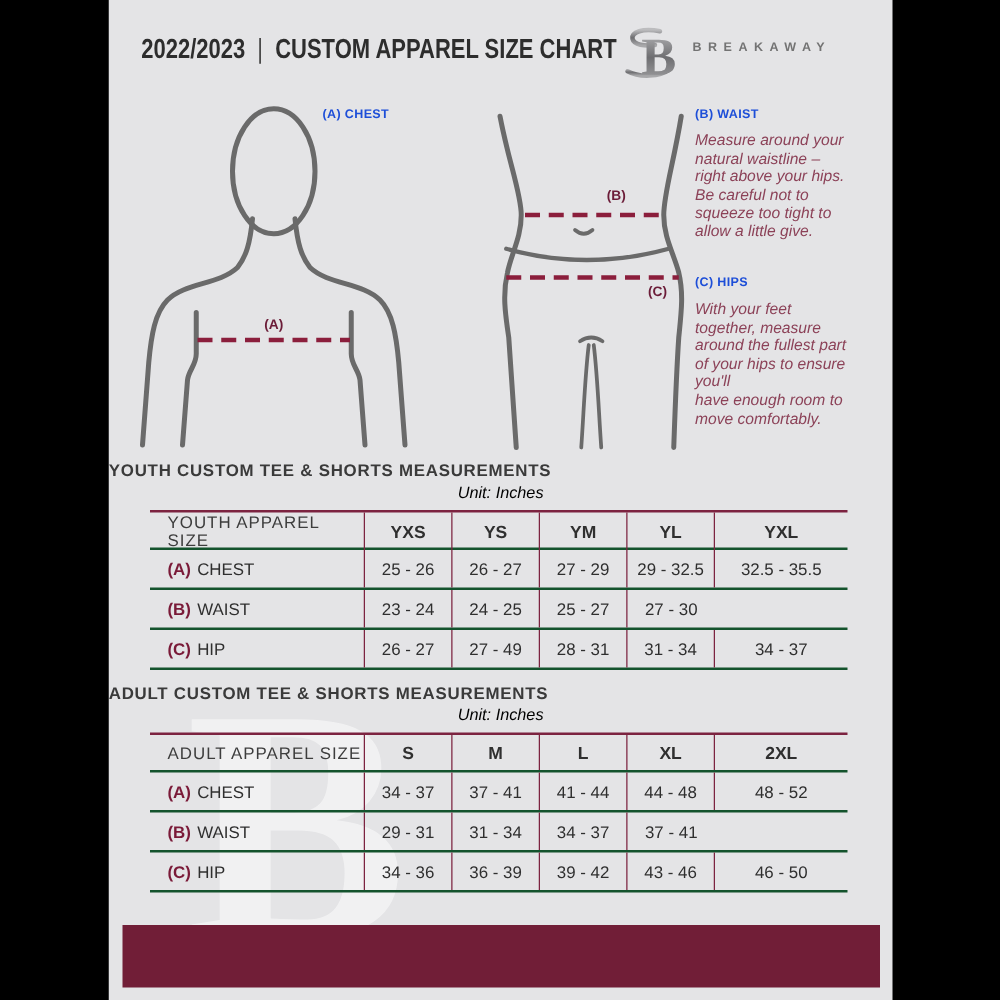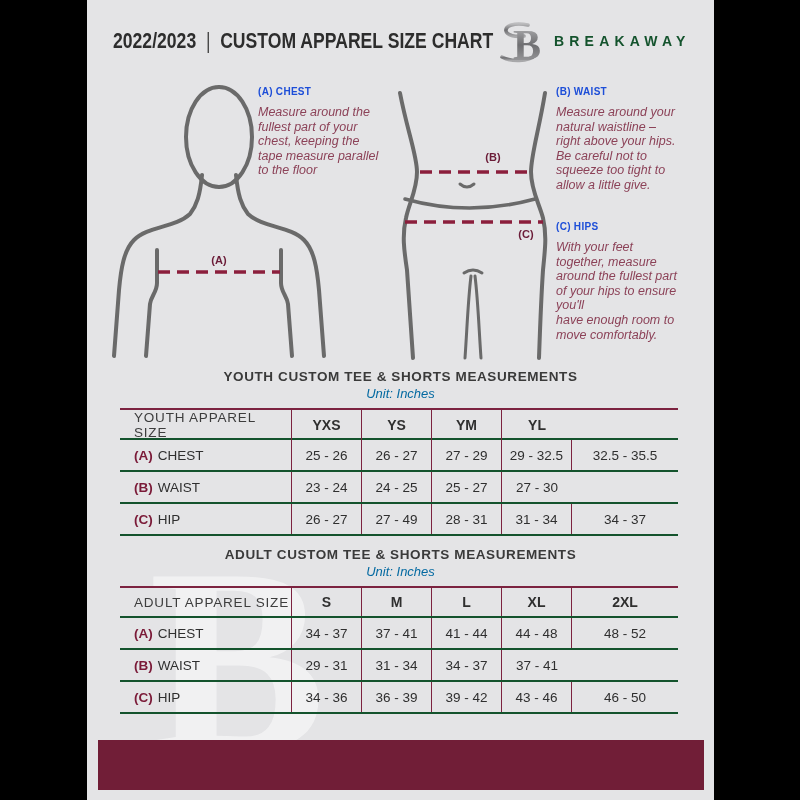--- a/index.html
+++ b/index.html
@@ -21,46 +21,46 @@
   .header-title {
     position: absolute; left: 26px; top: 28px; z-index: 2;
     display: flex; align-items: baseline; gap: 11px;
     font-weight: 700; font-size: 20px; color: #2d2d2d; white-space: nowrap;
     transform: scale(0.88, 1.1); transform-origin: left top;
   }
   .header-title .pipe { font-weight: 400; color: #4a4a4a; }
   .logo-svg { position: absolute; left: 412px; top: 16px; z-index: 2; }
   .brand-name {
     position: absolute; left: 467px; top: 33px; z-index: 2;
-    font-size: 14px; font-weight: 700; letter-spacing: 5.2px; color: #14532d; white-space: nowrap;
+    font-size: 10px; font-weight: 700; letter-spacing: 5.2px; color: #737373; white-space: nowrap;
   }
 
   
   .figures-svg { position: absolute; left: 0; top: 0; z-index: 1; }
   .fig-label {
     position: absolute; z-index: 2; width: 40px; text-align: center;
     font-size: 11px; font-weight: 700; color: #6b1c38;
   }
 
   
   .instr { position: absolute; z-index: 2; }
   .instr h3 { font-size: 10px; font-weight: 700; color: #1d4ed8; margin-bottom: 8px; letter-spacing: 0.3px; }
   .instr p  { font-size: 12.5px; line-height: 14.6px; font-style: italic; color: #8c4258; white-space: pre-line; }
   .instr-chest { left: 171px; top: 86px;  width: 185px; }
   .instr-waist { left: 469px; top: 86px;  width: 165px; }
   .instr-hips  { left: 469px; top: 221px; width: 172px; }
 
   
   .tbl-title {
-    position: absolute; left: 0; width: 627px; z-index: 2; text-align: center;
+    position: absolute; left: 0; width: 627px; z-index: 2; 
     font-size: 13.5px; font-weight: 700; color: #3a3a3a; letter-spacing: 0.6px;
   }
   .tbl-unit {
     position: absolute; left: 0; width: 627px; z-index: 2; text-align: center;
-    font-size: 13px; font-style: italic; color: #0369a1;
+    font-size: 13px; font-style: italic; color: #000000;
   }
   .size-table {
     position: absolute; left: 33px; width: 558px; z-index: 2;
     border-top: 2px solid #7c2340;
   }
   .t-row { display: grid; grid-template-columns: 172px 70px 70px 70px 70px 106px; border-bottom: 2px solid #14532d; }
   .t-row.head { height: 30px; }
   .t-row.body { height: 32px; }
   .cell {
     display: flex; align-items: center; justify-content: center;
@@ -130,25 +130,20 @@
         <path d="M318 222 L456 222"></path>
       </g>
     </svg>
 
     <span class="fig-label" style="left:112px; top:254px;">(A)</span>
     <span class="fig-label" style="left:386px; top:151px;">(B)</span>
     <span class="fig-label" style="left:419px; top:228px;">(C)</span>
 
     <div class="instr instr-chest">
       <h3>(A) CHEST</h3>
-      <p>Measure around the
-fullest part of your
-chest, keeping the
-tape measure parallel
-to the floor</p>
     </div>
     <div class="instr instr-waist">
       <h3>(B) WAIST</h3>
       <p>Measure around your
 natural waistline –
 right above your hips.
 Be careful not to
 squeeze too tight to
 allow a little give.</p>
     </div>
@@ -166,20 +161,21 @@
     <div class="tbl-title" style="top:369px;">YOUTH CUSTOM TEE &amp; SHORTS MEASUREMENTS</div>
     <div class="tbl-unit" style="top:386px;">Unit: Inches</div>
 
     <div class="size-table" style="top:408px;">
       <div class="t-row head">
         <div class="cell first">YOUTH APPAREL SIZE</div>
         <div class="cell">YXS</div>
         <div class="cell">YS</div>
         <div class="cell">YM</div>
         <div class="cell">YL</div>
+        <div class="cell">YXL</div>
       </div>
       <div class="t-row body">
         <div class="cell first">
           <span class="row-key">(A)</span>
           <span>CHEST</span>
         </div>
         <div class="cell">25 - 26</div>
         <div class="cell">26 - 27</div>
         <div class="cell">27 - 29</div>
         <div class="cell">29 - 32.5</div>

